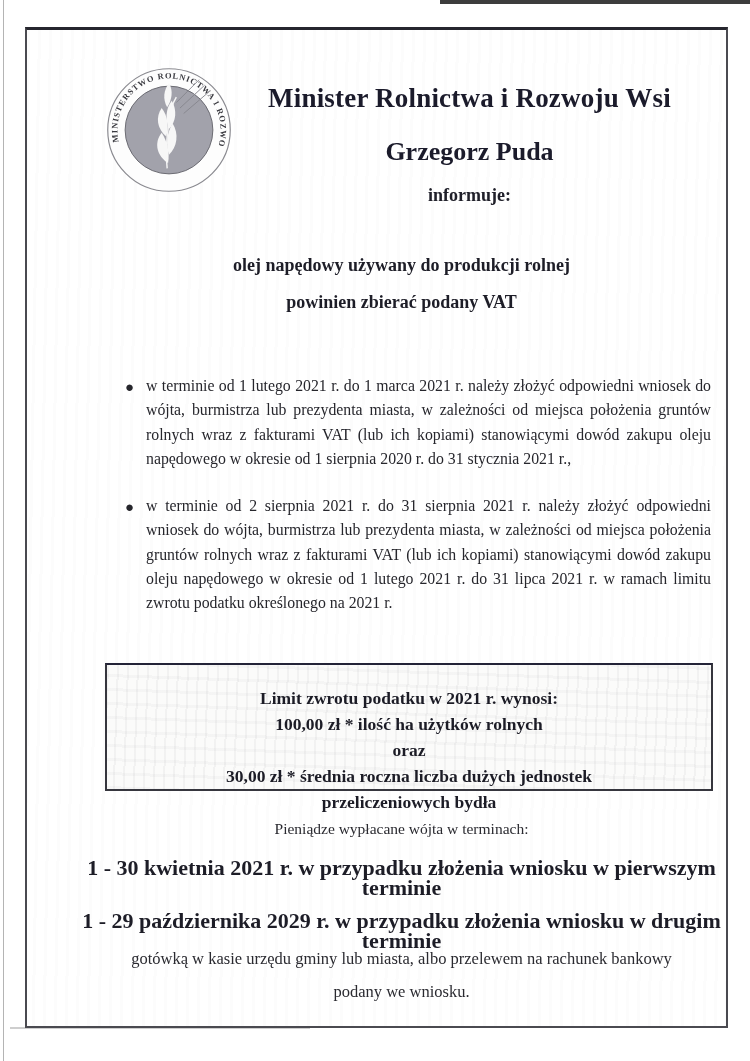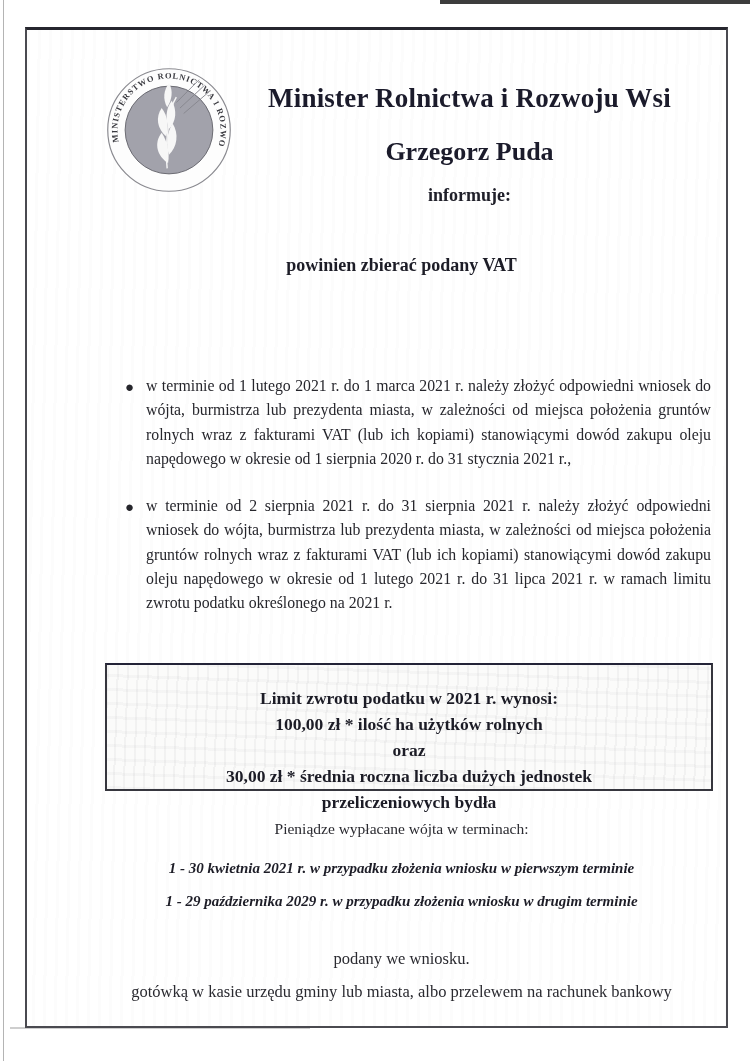--- a/index.html
+++ b/index.html
@@ -50,21 +50,21 @@
       repeating-linear-gradient(92deg, rgba(70,70,80,0.05) 0 2px, transparent 2px 10px),
       repeating-linear-gradient(2deg, rgba(90,90,100,0.04) 0 3px, transparent 3px 14px),
       #fbfbfa;
     text-align:center;font-weight:bold;font-size:17.5px;line-height:26px;color:#1c1c26;
     padding-top:20px;box-sizing:border-box;
   }
 
   
   .payment{position:absolute;left:25px;top:789px;width:699px;text-align:center;}
   .payment-intro{font-size:15.5px;color:#2a2a30;line-height:20px;}
-  .payment-term{font-size:15px;font-weight:bold;color:#1d1d27;line-height:20px;font-style:italic;}
+  .payment-term{font-size:22px;font-weight:bold;color:#1d1d27;line-height:20px;}
   .payment-term.first{margin-top:19px;}
   .payment-term.second{margin-top:13px;}
 
   
   .footer{position:absolute;left:25px;top:912px;width:699px;text-align:center;
           font-size:16.5px;line-height:33px;color:#2a2a30;}
 </style>
 </head>
 <body>
 
@@ -96,20 +96,21 @@
     </g>
   </svg>
 
   <div class="header-text">
     <div class="title">Minister Rolnictwa i Rozwoju Wsi</div>
     <div class="subtitle">Grzegorz Puda</div>
     <div class="announce">informuje:</div>
   </div>
 
   <div class="lead">
+    <div>olej napędowy używany do produkcji rolnej</div>
     <div>powinien zbierać podany VAT</div>
   </div>
 
   <div class="bullets">
     <div class="bullet">
       <span class="dot">●</span>
       <span>w terminie od 1 lutego 2021 r. do 1 marca 2021 r. należy złożyć odpowiedni wniosek do wójta, burmistrza lub prezydenta miasta, w zależności od miejsca położenia gruntów rolnych wraz z fakturami VAT (lub ich kopiami) stanowiącymi dowód zakupu oleju napędowego w okresie od 1 sierpnia 2020 r. do 31 stycznia 2021 r.,</span>
     </div>
     <div class="bullet">
       <span class="dot">●</span>
@@ -125,17 +126,17 @@
     <div>przeliczeniowych bydła</div>
   </div>
 
   <div class="payment">
     <div class="payment-intro">Pieniądze wypłacane wójta w terminach:</div>
     <div class="payment-term first">1 - 30 kwietnia 2021 r.  w przypadku złożenia wniosku w pierwszym terminie</div>
     <div class="payment-term second">1 - 29 października 2029 r. w przypadku złożenia wniosku w drugim terminie</div>
   </div>
 
   <div class="footer">
+    <div>gotówką w kasie urzędu gminy lub miasta, albo przelewem na rachunek bankowy</div>
     <div>podany we wniosku.</div>
-    <div>gotówką w kasie urzędu gminy lub miasta, albo przelewem na rachunek bankowy</div>
   </div>
 
 </div>
 
 </body></html>

